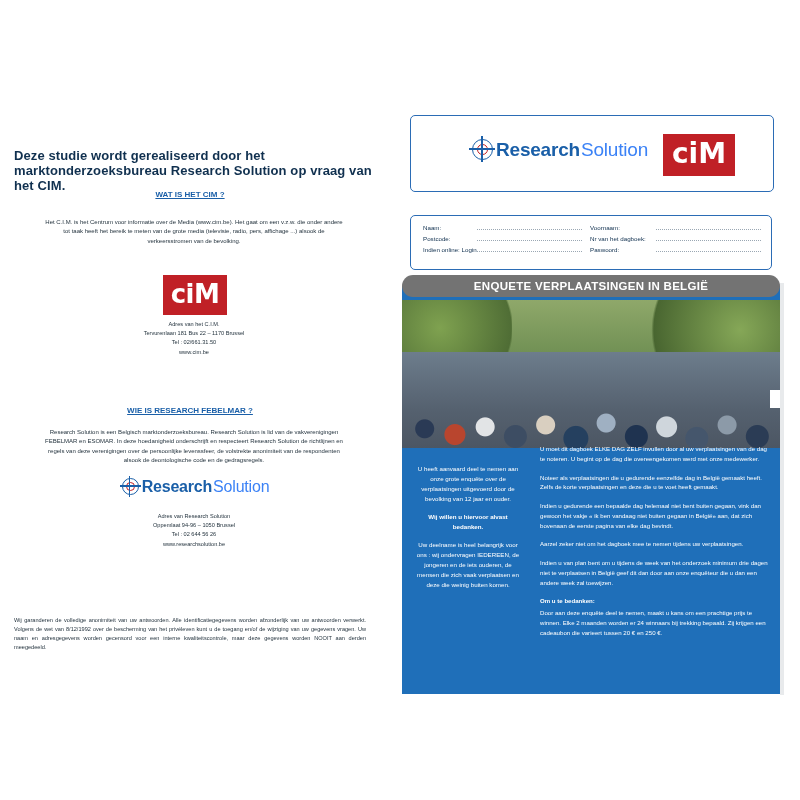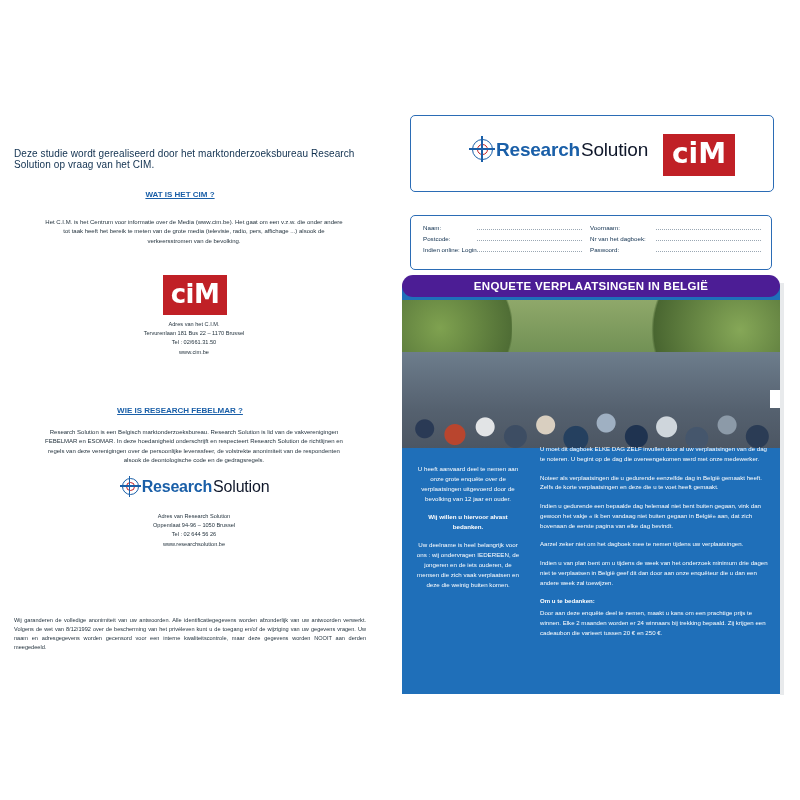--- a/index.html
+++ b/index.html
@@ -22,30 +22,30 @@
     top: 0;
     width: 390px;
     height: 800px;
   }
 
   .lead-line {
     position: absolute;
     left: 14px;
     top: 148px;
     width: 360px;
-    font-size: 10px;
-    font-weight: normal;
+    font-size: 13px;
+    font-weight: bold;
     color: #10304f;
     letter-spacing: 0.1px;
   }
 
   .sec-title {
     position: absolute;
     width: 360px;
-    left: 0;
+    left: 10px;
     text-align: center;
     font-size: 8px;
     font-weight: bold;
     color: #1a5fa8;
     text-decoration: underline;
   }
   #title-cim { top: 190px; }
   #title-rs { top: 406px; }
 
   .para {
@@ -127,21 +127,21 @@
   .rs-target .cross-v { left: 8.2px; top: -1px; width: 1.4px; height: 21px; }
   .rs-target .cross-h { top: 8.2px; left: -1px; height: 1.4px; width: 21px; }
   .rs-word-b {
     font-size: 16px;
     font-weight: bold;
     color: #1a5fa8;
     letter-spacing: -0.2px;
   }
   .rs-word-l {
     font-size: 16px;
-    color: #0f172a;
+    color: #3b82f6;
     letter-spacing: -0.2px;
   }
 
   .footer-note {
     position: absolute;
     left: 14px;
     top: 616px;
     width: 352px;
     font-size: 5.6px;
     line-height: 1.6;
@@ -220,21 +220,21 @@
     height: 7px;
   }
   .form-label.r { width: 66px; flex: none; padding-left: 8px; }
 
   .banner {
     position: absolute;
     left: 12px;
     top: 275px;
     width: 378px;
     height: 22px;
-    background: #4c1d95;
+    background: #737373;
     border-radius: 11px;
     color: #ffffff;
     font-size: 11.5px;
     font-weight: bold;
     display: flex;
     align-items: center;
     justify-content: center;
     letter-spacing: 0.3px;
     z-index: 4;
   }

